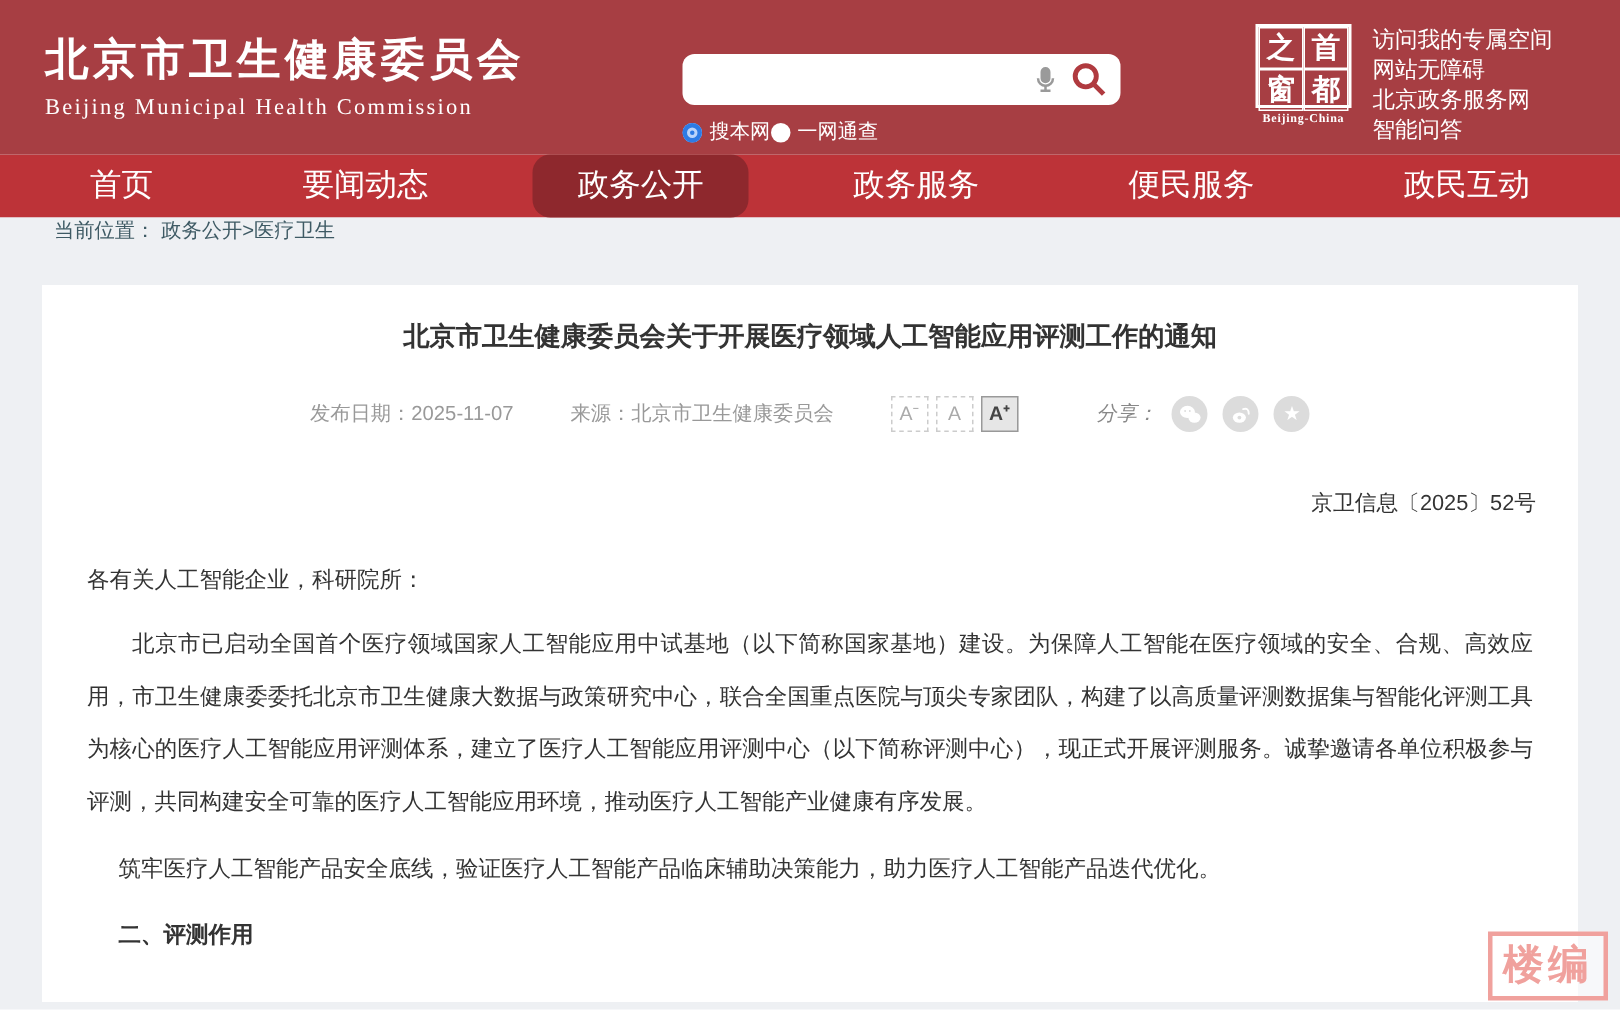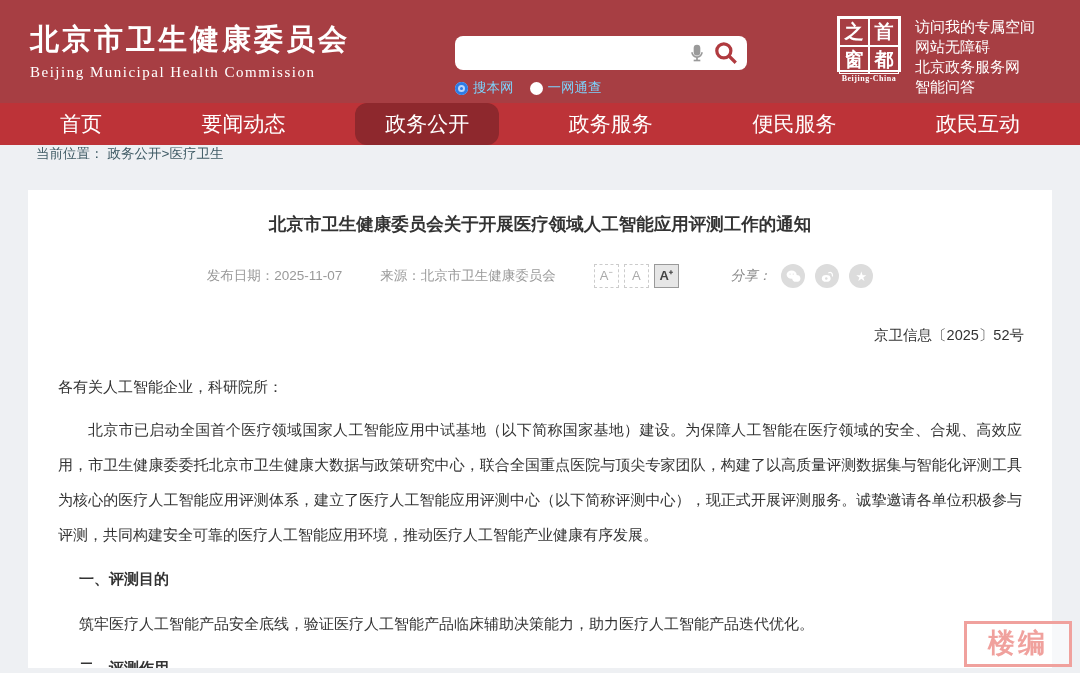--- a/index.html
+++ b/index.html
@@ -16,21 +16,21 @@
   .brand .zh { font-size:29px; font-weight:bold; letter-spacing:3px; }
   .brand .en { font-family:"Liberation Serif", serif; font-size:15px; letter-spacing:1.5px; margin-top:4px; }
   .search-wrap { position:absolute; left:455px; top:36px; width:292px; }
   .search-box { position:relative; width:292px; height:34px; }
   .search-box input {
     width:100%; height:34px; border:none; border-radius:8px; outline:none;
     padding:0 70px 0 12px; font-size:14px; background:#fff;
   }
   .search-mic { position:absolute; right:40px; top:7px; width:20px; height:20px; cursor:pointer; }
   .search-btn { position:absolute; right:8px; top:4px; width:26px; height:26px; cursor:pointer; background:none; border:none; }
-  .scope-row { display:flex; align-items:center; gap:16px; margin-top:9px; color:#7dd3fc; font-size:13.5px; }
+  .scope-row { display:flex; align-items:center; margin-top:9px; color:#ffffff; font-size:13.5px; }
   .scope-opt { display:flex; align-items:center; gap:5px; cursor:pointer; }
   .radio { width:13px; height:13px; border-radius:50%; background:#fff; }
   .radio.on { background:#2D7BE5; box-shadow: inset 0 0 0 3px #2D7BE5, inset 0 0 0 5px #BBD4FA; }
   .top-right { position:absolute; right:45px; top:16px; display:flex; gap:14px; }
   .capital-logo { width:64px; cursor:pointer; }
   .capital-grid { width:64px; height:56px; border:2px solid #fff; display:grid;
     grid-template-columns:1fr 1fr; grid-template-rows:1fr 1fr; }
   .capital-grid span { display:flex; align-items:center; justify-content:center;
     color:#fff; font-size:19px; font-weight:bold; border:1px solid #fff; }
   .capital-caption { color:#fff; font-size:8px; font-family:"Liberation Serif", serif; letter-spacing:.5px; text-align:center; margin-top:2px; font-weight:bold; }
@@ -58,21 +58,21 @@
     align-items:center; justify-content:center; color:#fff; font-size:13px; cursor:pointer; }
   .doc-num { margin-top:38px; text-align:right; padding-right:28px; font-size:14.5px; color:#333; }
   .body-text { padding:0 30px; font-size:15px; line-height:35px; color:#333; }
   .body-text p.salutation { margin-top:24px; }
   .body-text p.indent { margin-top:8px; text-indent:2em; text-align:justify; }
   .body-text p.heading { margin-top:9px; font-weight:bold; text-indent:1.4em; }
   .body-text p.plain { margin-top:10px; text-indent:1.4em; }
   
   .watermark { position:absolute; right:8px; bottom:6px; border:3px solid #F0A19D;
     color:#F0A19D; font-size:27px; font-weight:bold; letter-spacing:3px;
-    padding:1px 21px 3px; background:rgba(255,255,255,.55); }
+    padding:1px 7px 3px; background:rgba(255,255,255,.55); }
   .page-bottom-gap { height:8px; }
 </style>
 </head>
 <body>
 
 <div class="header">
   <div class="brand">
     <div class="zh">北京市卫生健康委员会</div>
     <div class="en">Beijing Municipal Health Commission</div>
   </div>
@@ -174,20 +174,19 @@
       </span>
       <span class="share-ico">★</span>
     </span>
   </div>
 
   <div class="doc-num">京卫信息〔2025〕52号</div>
 
   <div class="body-text">
     <p class="salutation">各有关人工智能企业，科研院所：</p>
     <p class="indent">北京市已启动全国首个医疗领域国家人工智能应用中试基地（以下简称国家基地）建设。为保障人工智能在医疗领域的安全、合规、高效应用，市卫生健康委委托北京市卫生健康大数据与政策研究中心，联合全国重点医院与顶尖专家团队，构建了以高质量评测数据集与智能化评测工具为核心的医疗人工智能应用评测体系，建立了医疗人工智能应用评测中心（以下简称评测中心），现正式开展评测服务。诚挚邀请各单位积极参与评测，共同构建安全可靠的医疗人工智能应用环境，推动医疗人工智能产业健康有序发展。</p>
-    <p class="heading">一、评测目的</p>
     <p class="plain">筑牢医疗人工智能产品安全底线，验证医疗人工智能产品临床辅助决策能力，助力医疗人工智能产品迭代优化。</p>
     <p class="heading">二、评测作用</p>
   </div>
 </div>
 <div class="page-bottom-gap"></div>
 
 <div class="watermark">楼编</div>
 
 </body></html>

